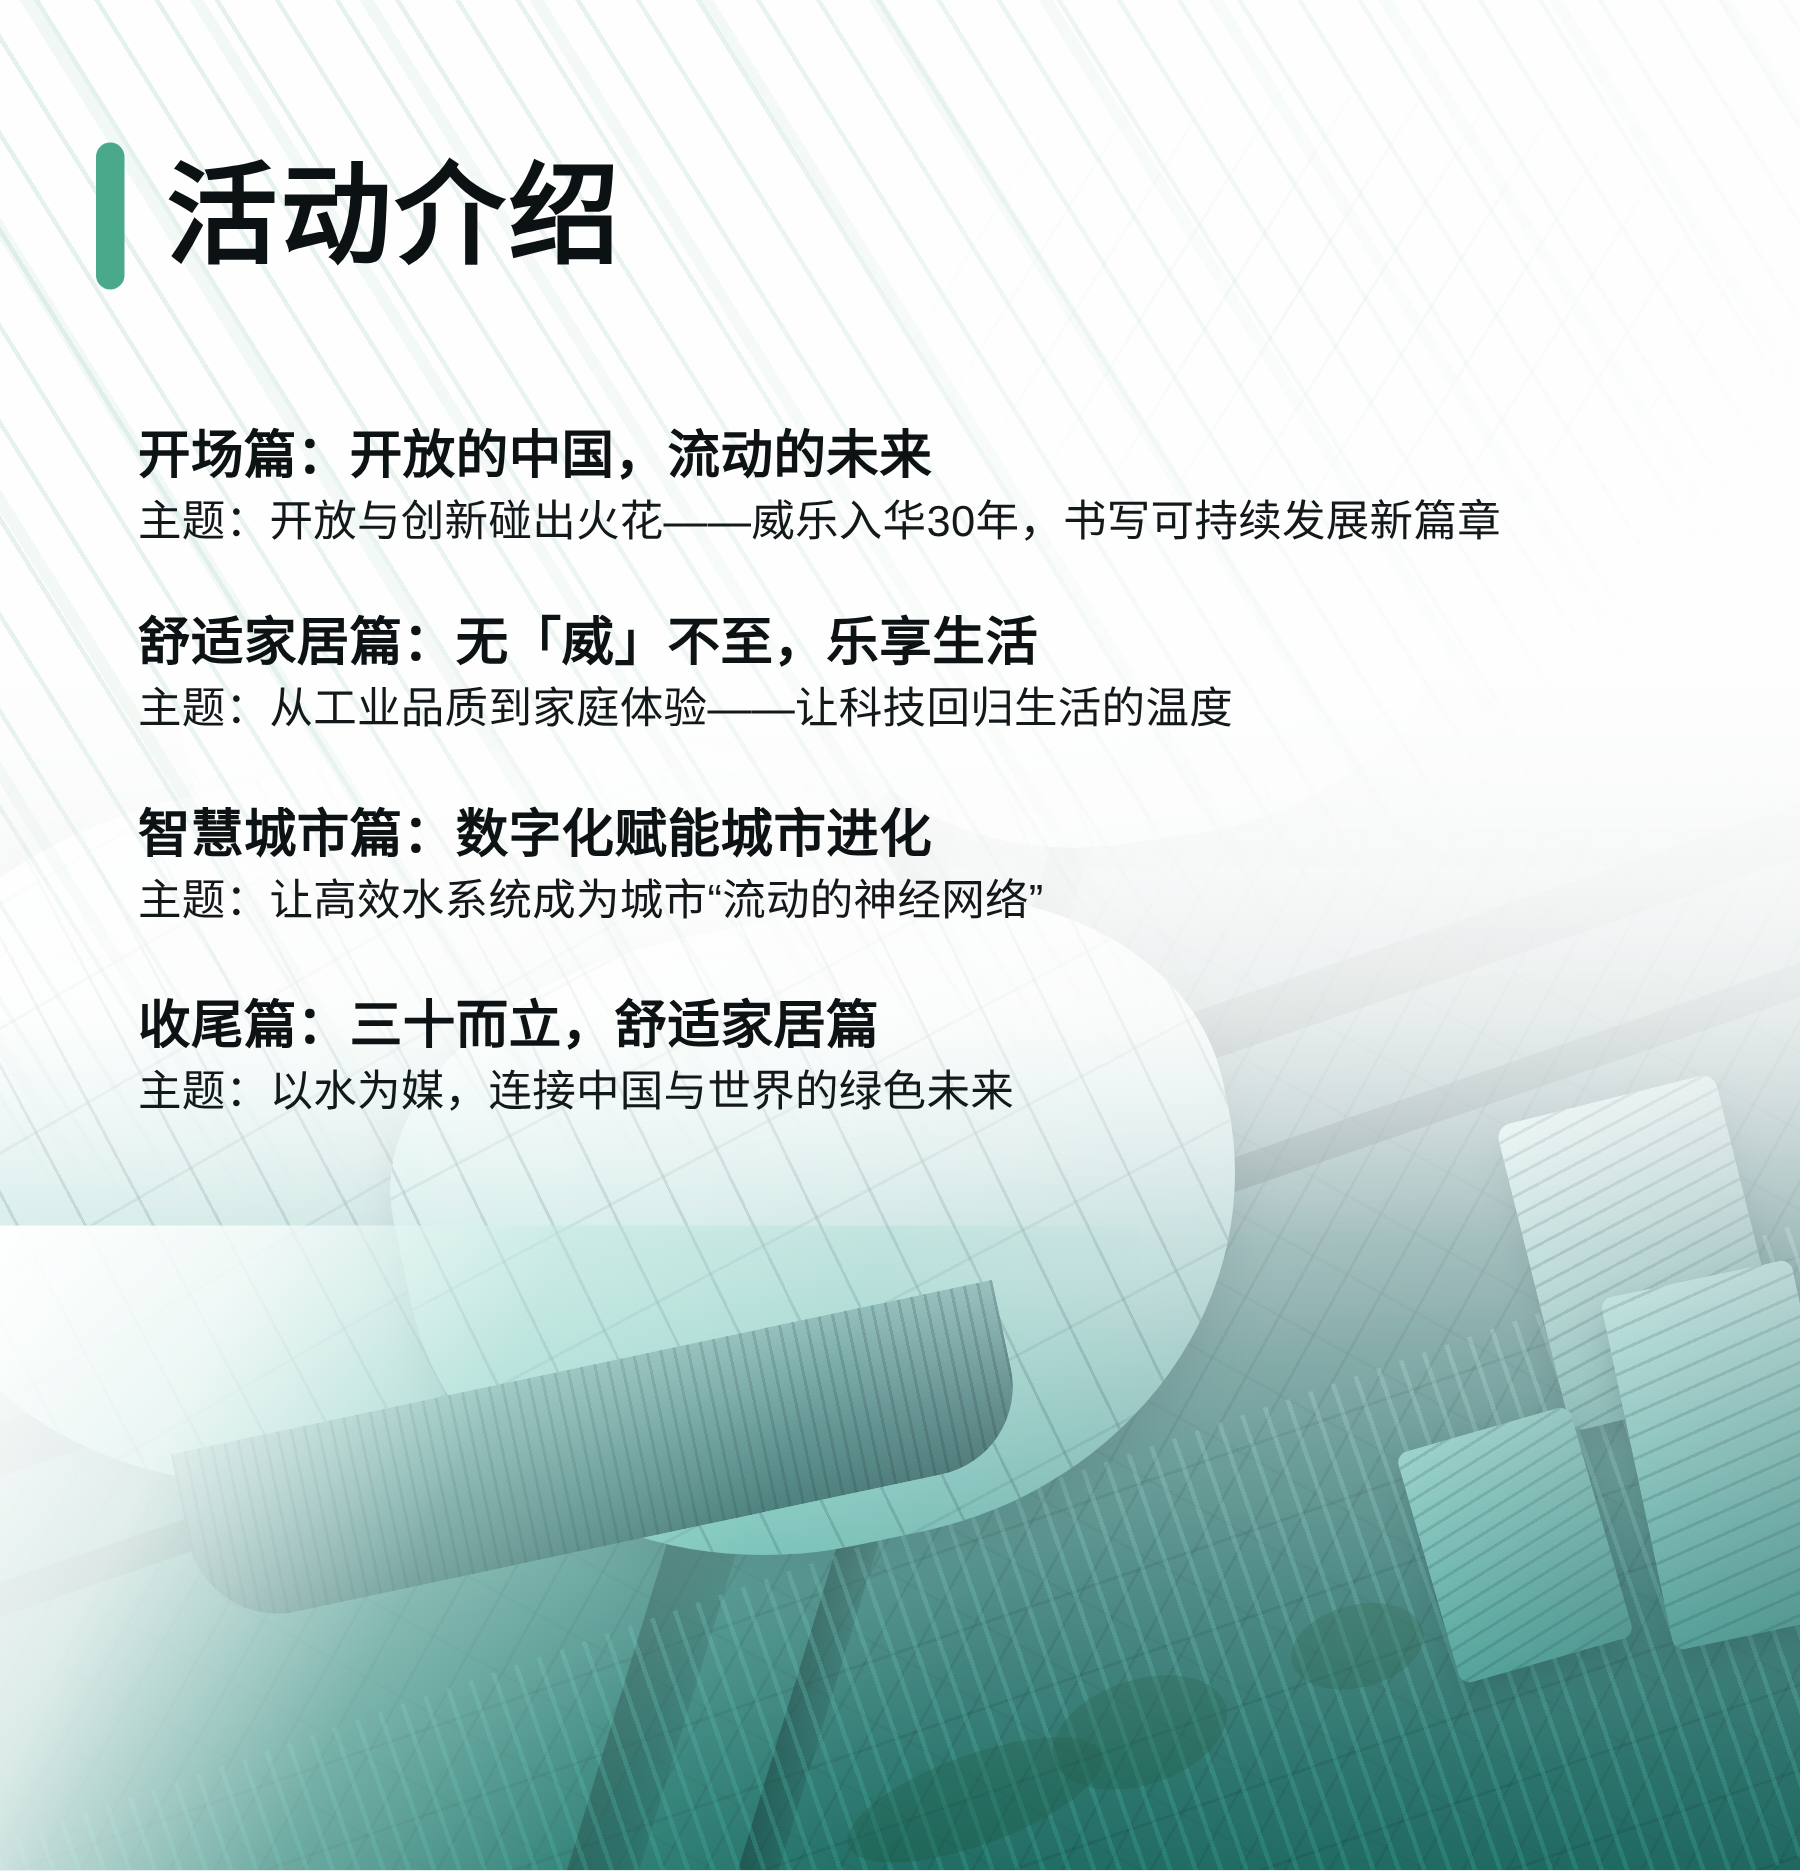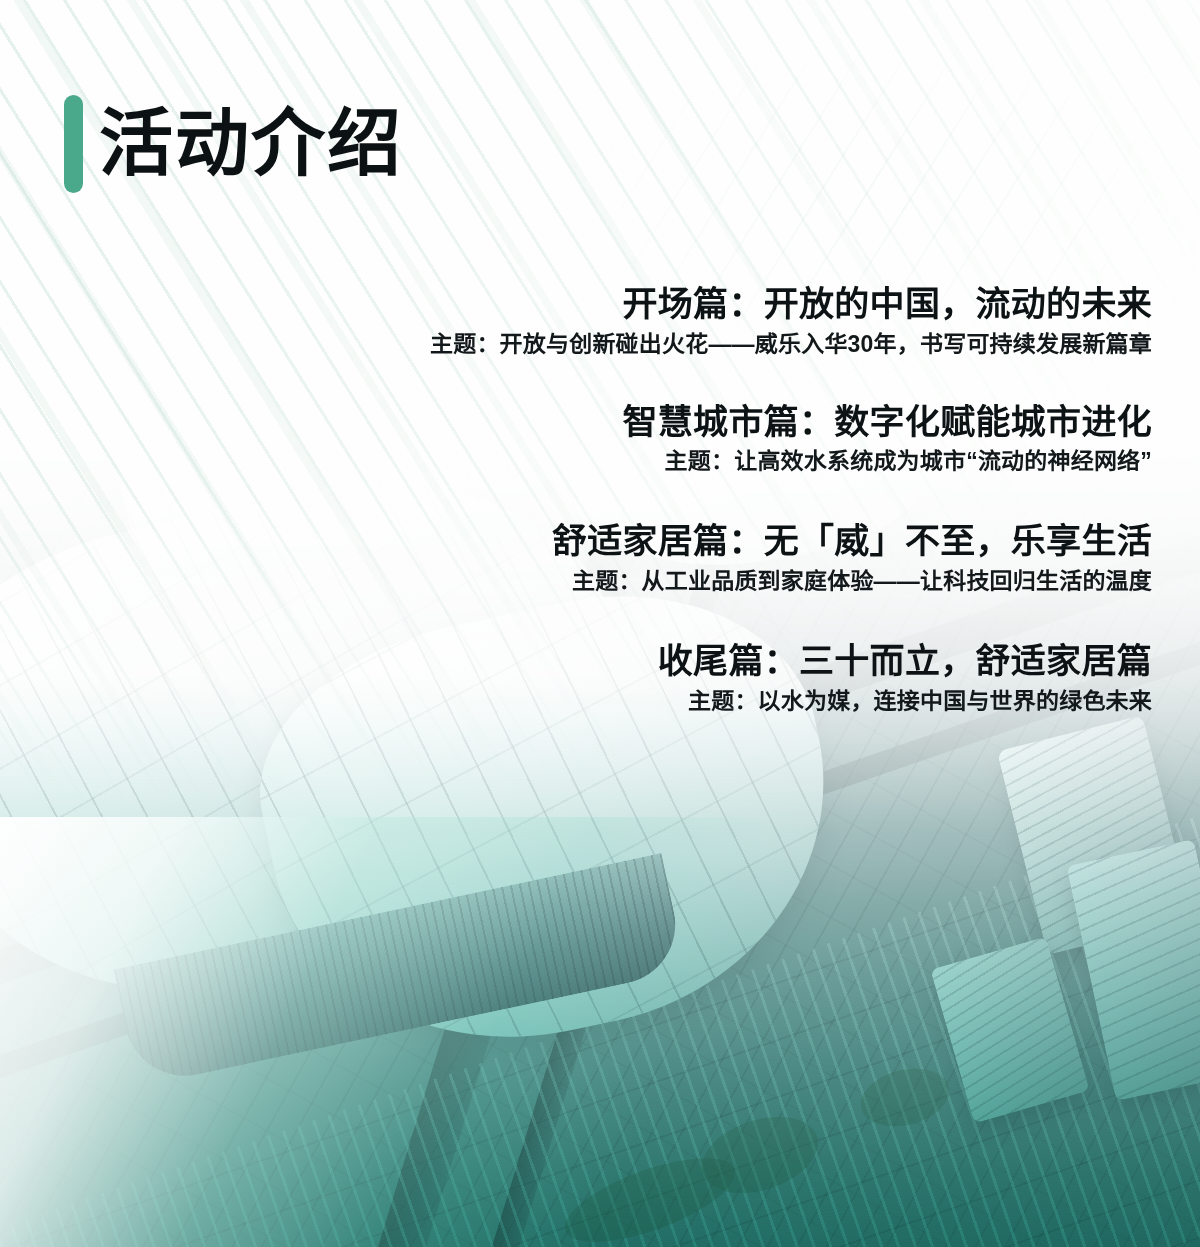--- a/index.html
+++ b/index.html
@@ -139,42 +139,42 @@
   .corner-sweep{
     position:absolute;left:0;bottom:0;width:760px;height:430px;
     background:linear-gradient(115deg,rgba(255,255,255,.97) 0%,rgba(246,252,250,.86) 18%,rgba(190,232,223,.48) 40%,rgba(120,208,192,.18) 62%,rgba(60,186,166,0) 82%);
   }
 
   
   .content{position:relative;z-index:5;}
 
   .title-row{
     position:absolute;left:64px;top:95px;
-    display:flex;align-items:center;gap:16px;text-align:right;
+    display:flex;align-items:center;gap:28px;text-align:right;
   }
   .title-bar{
     width:19px;height:98px;border-radius:10px;
     background:#4aa98b;
     flex:0 0 auto;
   }
   .title-text{
     font-size:74px;line-height:1;font-weight:700;color:#0c1113;
     letter-spacing:2px;
   }
 
-  .sections{position:absolute;left:92px;top:282px;width:1060px;text-align:right;}
+  .sections{position:absolute;left:92px;top:282px;width:1060px;}
   .section{margin-bottom:36px;}
   .section:last-child{margin-bottom:0;}
   .sec-heading{
     font-size:35px;line-height:1.28;font-weight:700;color:#0d1214;
     letter-spacing:.3px;margin:0 0 3px 0;
     white-space:nowrap;
   }
   .sec-sub{
-    font-size:23px;line-height:1.30;font-weight:700;color:#13181a;
+    font-size:29px;line-height:1.30;font-weight:400;color:#13181a;
     letter-spacing:.2px;margin:0;
   }
   
   .section[data-idx="0"]{margin-bottom:40px;}
   .section[data-idx="1"]{margin-bottom:42px;}
   .section[data-idx="2"]{margin-bottom:42px;}
   .section[data-idx="3"]{margin-bottom:42px;}
 </style>
 </head>
 <body>
@@ -234,30 +234,30 @@
       <span class="title-text">活动介绍</span>
     </div>
 
     <div class="sections">
 
       <div class="section" data-idx="0">
         <p class="sec-heading">开场篇：开放的中国，流动的未来</p>
         <p class="sec-sub">主题：开放与创新碰出火花——威乐入华30年，书写可持续发展新篇章</p>
       </div>
 
+      <div class="section" data-idx="2">
+        <p class="sec-heading">舒适家居篇：无「威」不至，乐享生活</p>
+        <p class="sec-sub">主题：从工业品质到家庭体验——让科技回归生活的温度</p>
+      </div>
+
       <div class="section" data-idx="1">
         <p class="sec-heading">智慧城市篇：数字化赋能城市进化</p>
         <p class="sec-sub">主题：让高效水系统成为城市“流动的神经网络”</p>
       </div>
 
-      <div class="section" data-idx="2">
-        <p class="sec-heading">舒适家居篇：无「威」不至，乐享生活</p>
-        <p class="sec-sub">主题：从工业品质到家庭体验——让科技回归生活的温度</p>
-      </div>
-
 
       <div class="section" data-idx="4">
         <p class="sec-heading">收尾篇：三十而立，舒适家居篇</p>
         <p class="sec-sub">主题：以水为媒，连接中国与世界的绿色未来</p>
       </div>
 
     </div>
   </div>
 </div>
 

